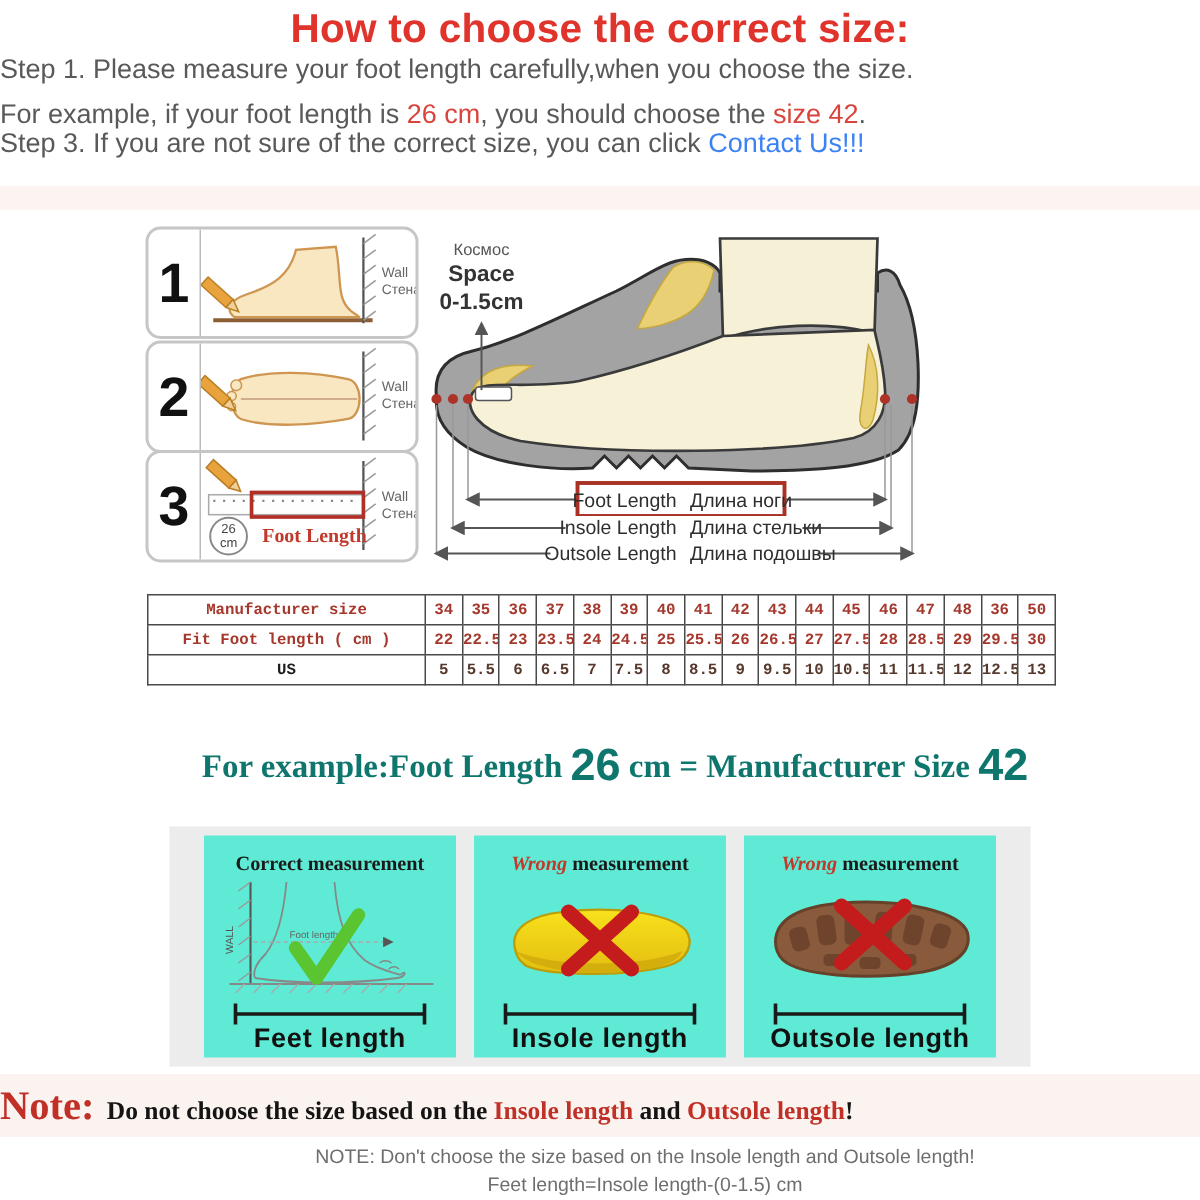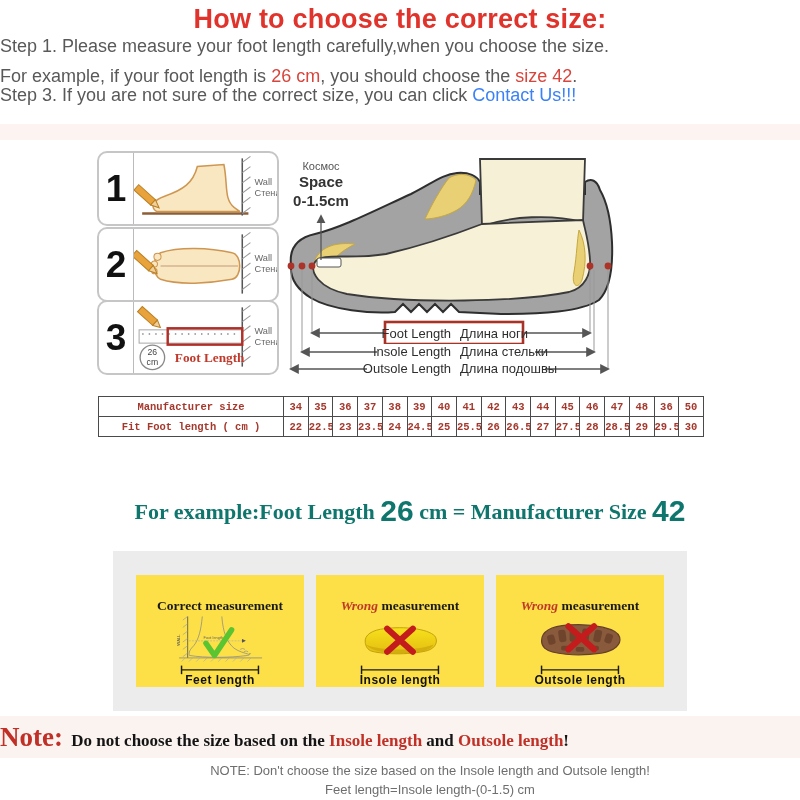--- a/index.html
+++ b/index.html
@@ -28,24 +28,24 @@
   tr.red td{color:#a5382c;}
   tr.dark td{color:#57382c;}
   tr.dark td.rowlabel{color:#1d1d1d;}
   
   .example{position:absolute;top:494px;left:0;width:100%;text-align:center;
         font-family:"Liberation Serif",serif;font-weight:bold;font-size:22px;color:#0f766e;margin-left:10px;}
   .example .big{font-family:"Liberation Sans",sans-serif;font-size:30px;vertical-align:-2px;}
   
   .panel-wrap{position:absolute;left:113px;top:551px;width:574px;height:160px;background:#ececec;
         display:flex;align-items:center;justify-content:center;gap:12px;}
-  .panel{width:168px;height:112px;background:#fde047;display:flex;flex-direction:column;align-items:center;padding-top:23px;box-sizing:border-box;}
+  .panel{width:168px;height:148px;background:#5eead4;display:flex;flex-direction:column;align-items:center;padding-top:11px;box-sizing:border-box;}
   .ptitle{font-family:"Liberation Serif",serif;font-weight:bold;font-size:13.5px;color:#1a1a1a;}
   .ptitle .wrong{color:#c0392b;font-style:italic;}
-  .plabel{font-size:12px;font-weight:bold;color:#111;margin-top:-2px;letter-spacing:.5px;}
+  .plabel{font-size:18px;font-weight:bold;color:#111;margin-top:-2px;letter-spacing:.5px;}
   
   .note-strip{position:absolute;left:0;top:716px;width:800px;height:42px;background:#fbf3f0;}
   .note-line{position:absolute;top:722px;left:0;width:100%;text-align:left;
         font-family:"Liberation Serif",serif;font-weight:bold;font-size:17px;color:#141414;}
   .note-line .lead{font-size:27px;color:#c13026;margin-right:4px;}
   .note-line .nred{color:#c13026;}
   .footer{position:absolute;top:761px;left:60px;width:740px;text-align:center;
         font-size:13px;color:#6e6e6e;line-height:19px;}
 </style>
 </head>
@@ -236,20 +236,40 @@
           <td>26</td>
           <td>26.5</td>
           <td>27</td>
           <td>27.5</td>
           <td>28</td>
           <td>28.5</td>
           <td>29</td>
           <td>29.5</td>
           <td>30</td>
         </tr>
+        <tr class="dark">
+          <td class="rowlabel">US</td>
+          <td>5</td>
+          <td>5.5</td>
+          <td>6</td>
+          <td>6.5</td>
+          <td>7</td>
+          <td>7.5</td>
+          <td>8</td>
+          <td>8.5</td>
+          <td>9</td>
+          <td>9.5</td>
+          <td>10</td>
+          <td>10.5</td>
+          <td>11</td>
+          <td>11.5</td>
+          <td>12</td>
+          <td>12.5</td>
+          <td>13</td>
+        </tr>
       </tbody>
   </table>
 
   <div class="example">
     <span>For example:Foot Length </span><span class="big">26</span><span> cm = Manufacturer Size </span><span class="big">42</span>
   </div>
 
   <div class="panel-wrap">
 
     <div class="panel">

